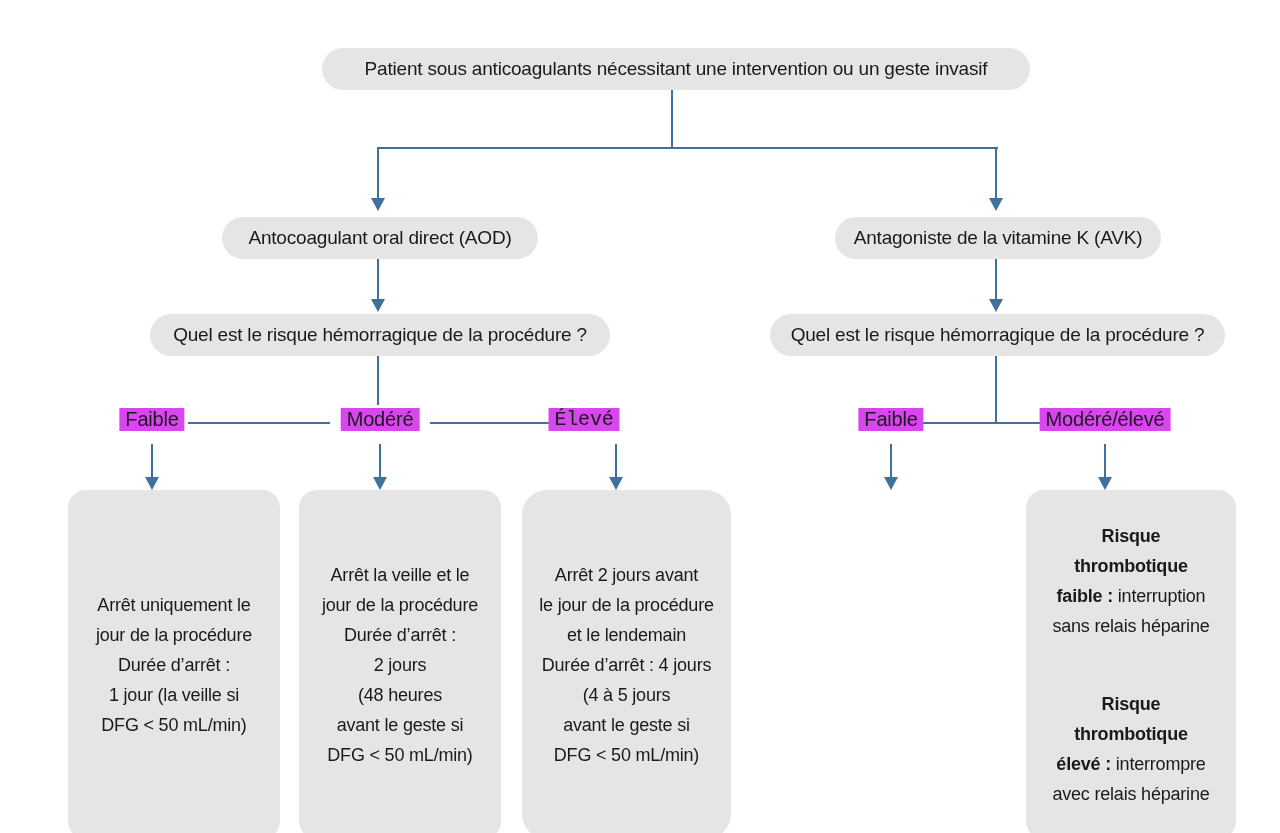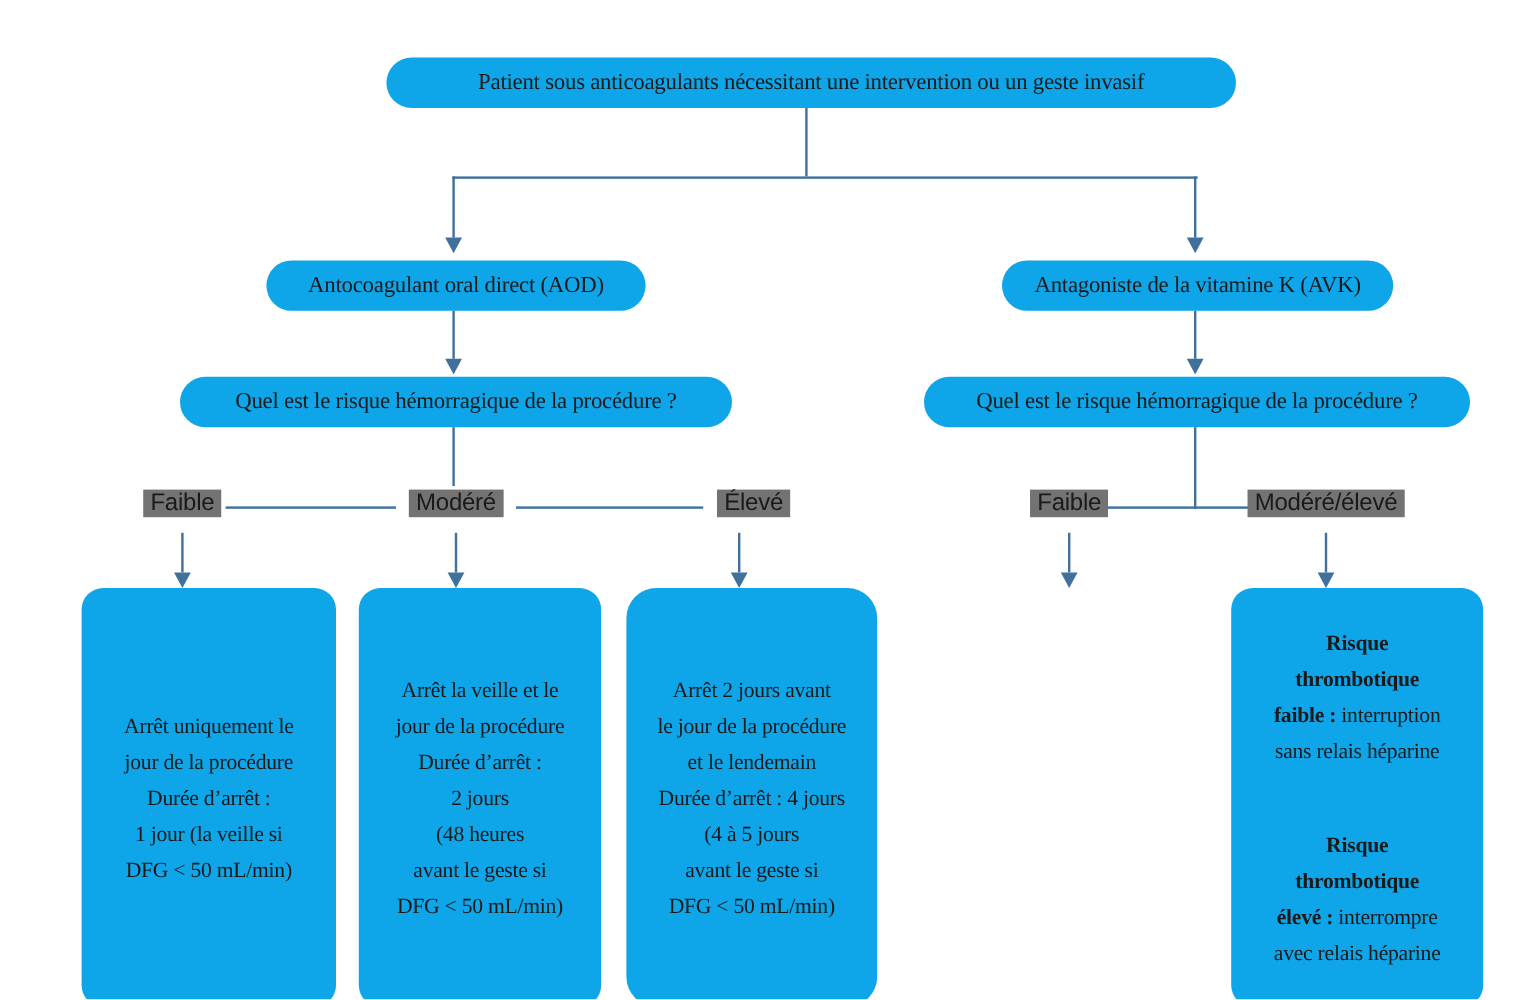--- a/index.html
+++ b/index.html
@@ -7,27 +7,26 @@
     position: relative;
     width: 1280px;
     height: 833px;
     background: #ffffff;
     font-family: "Liberation Sans", sans-serif;
     color: #1a1a1a;
     overflow: hidden;
   }
   .node {
     position: absolute;
-    background: #0ea5e9;
+    background: #e5e5e5;
     display: flex;
     align-items: center;
     justify-content: center;
     text-align: center;
     letter-spacing: -0.2px;
-    font-family: Liberation Serif, serif;
   }
   .pill {
     border-radius: 21px;
     height: 42px;
     font-size: 19px;
   }
   .outcome {
     border-radius: 18px;
     top: 490px;
     height: 349px;
@@ -50,21 +49,21 @@
     border-right: 7px solid transparent;
     border-top: 13px solid #3f719c;
   }
   .risk-label {
     position: absolute;
     top: 408px;
     transform: translateX(-50%);
     font-size: 20px;
     letter-spacing: -0.2px;
     white-space: nowrap;
-    background: #737373;
+    background: #d946ef;
     padding: 0 6px;
   }
 </style>
 </head>
 <body>
 
 <div class="diagram">
 
   <div class="node pill" style="left:322px; top:48px; width:708px;">Patient sous anticoagulants nécessitant une intervention ou un geste invasif</div>
 
@@ -88,21 +87,21 @@
 
   <div class="vline" style="left:377px; top:356px; height:49px;"></div>
   <div class="hline" style="left:188px; top:422px; width:142px;"></div>
   <div class="hline" style="left:430px; top:422px; width:156px;"></div>
 
   <div class="vline" style="left:995px; top:356px; height:68px;"></div>
   <div class="hline" style="left:922px; top:422px; width:118px;"></div>
 
   <div class="risk-label" style="left:152px;">Faible</div>
   <div class="risk-label" style="left:380px;">Modéré</div>
-  <div class="risk-label" style="left:628px;">Élevé</div>
+  <div class="risk-label" style="left:584px;font-family:Liberation Mono, monospace;">Élevé</div>
   <div class="risk-label" style="left:891px;">Faible</div>
   <div class="risk-label" style="left:1105px;">Modéré/élevé</div>
 
   <div class="vline" style="left:151px; top:444px; height:33px;"></div>
   <div class="ahead" style="left:145px; top:477px;"></div>
   <div class="vline" style="left:379px; top:444px; height:33px;"></div>
   <div class="ahead" style="left:373px; top:477px;"></div>
   <div class="vline" style="left:615px; top:444px; height:33px;"></div>
   <div class="ahead" style="left:609px; top:477px;"></div>
   <div class="vline" style="left:890px; top:444px; height:33px;"></div>

